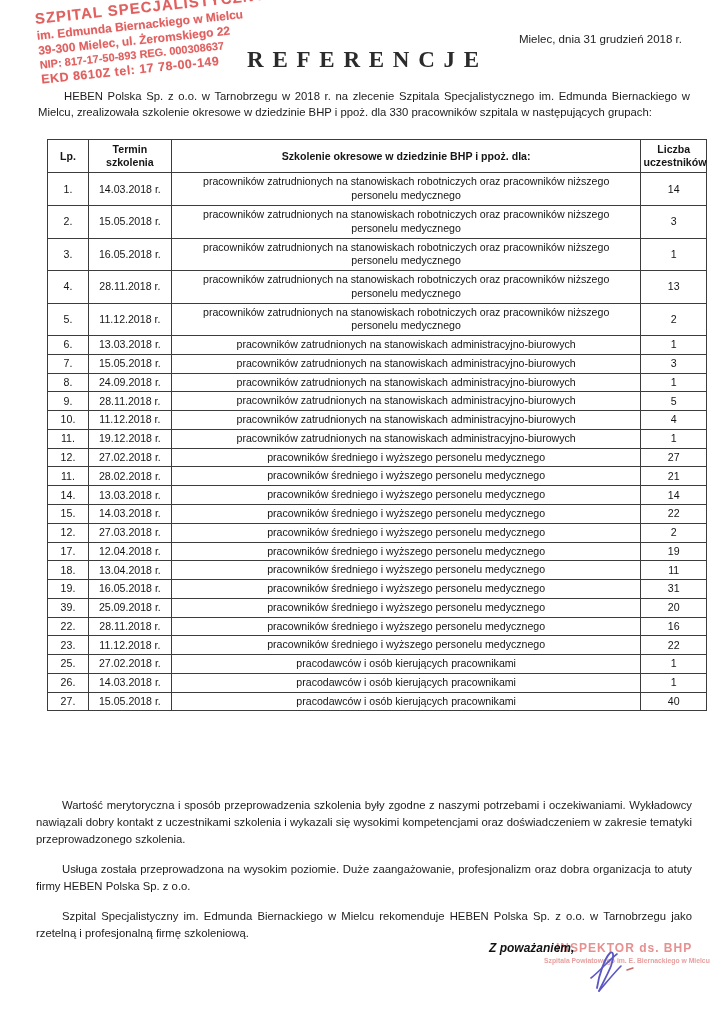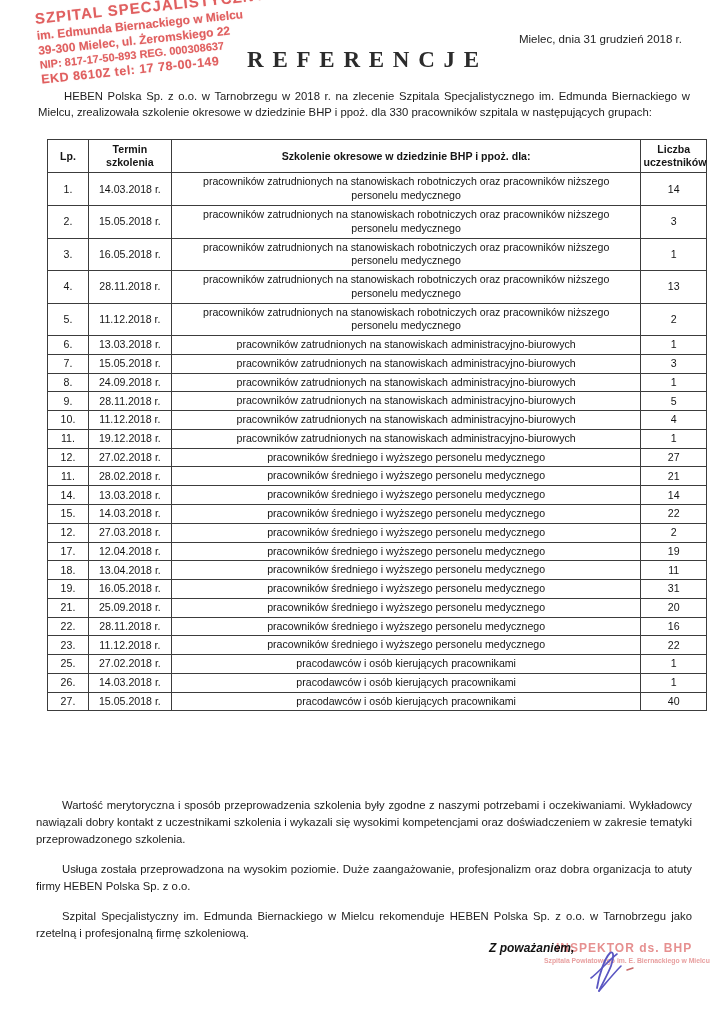--- a/index.html
+++ b/index.html
@@ -241,21 +241,21 @@
 
     <tr>
       <td class="lp">19.</td>
       <td class="date">16.05.2018 r.</td>
       <td class="desc"><span>pracowników średniego i wyższego personelu medycznego</span></td>
       <td class="count">31</td>
     </tr>
 
 
     <tr>
-      <td class="lp">21.</td>
+      <td class="lp">39.</td>
       <td class="date">25.09.2018 r.</td>
       <td class="desc"><span>pracowników średniego i wyższego personelu medycznego</span></td>
       <td class="count">20</td>
     </tr>
 
     <tr>
       <td class="lp">22.</td>
       <td class="date">28.11.2018 r.</td>
       <td class="desc"><span>pracowników średniego i wyższego personelu medycznego</span></td>
       <td class="count">16</td>

